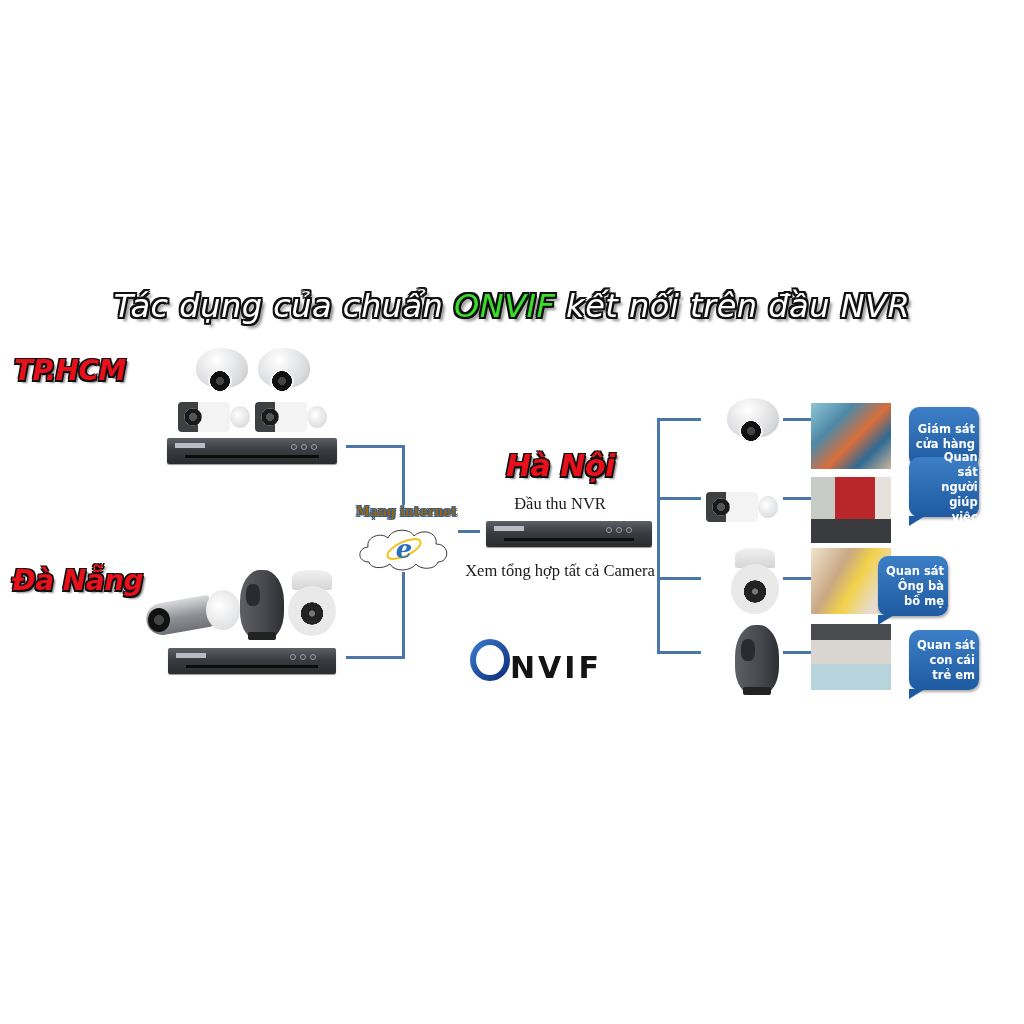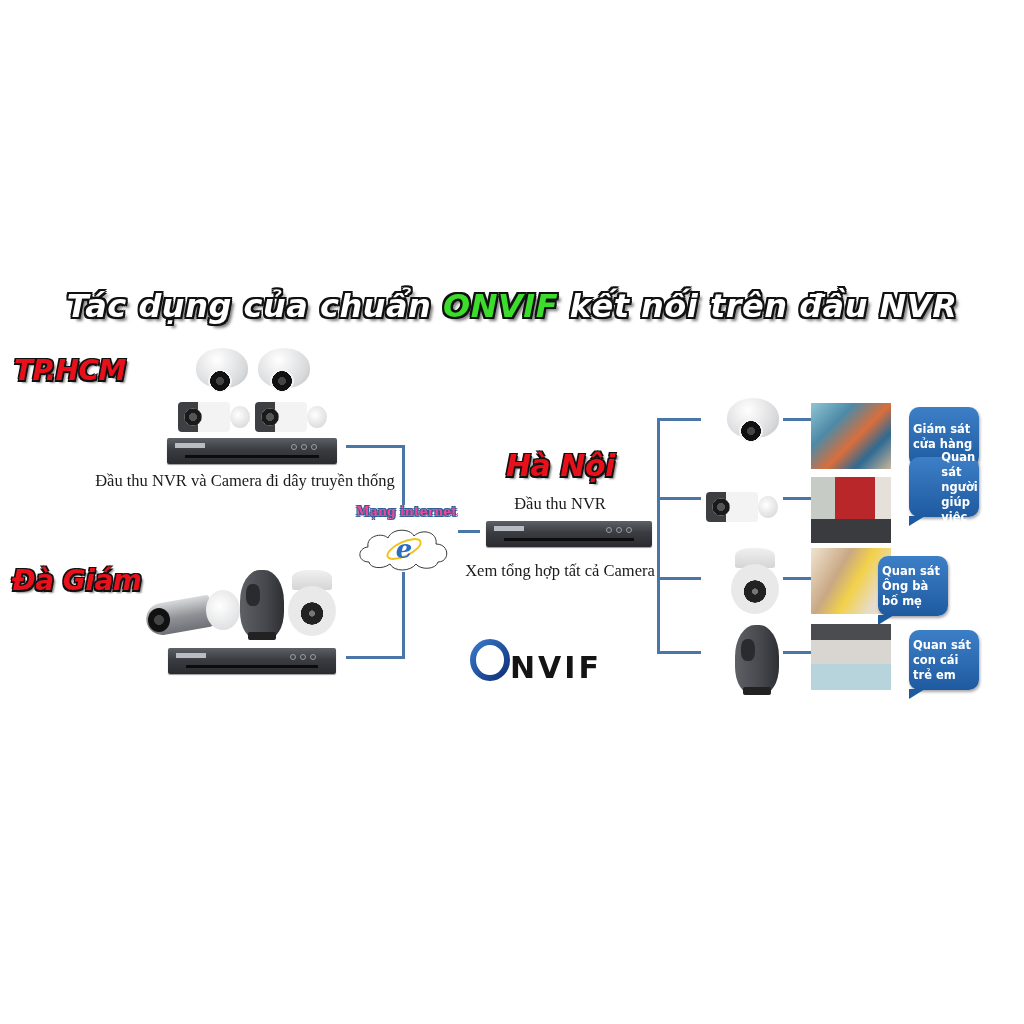--- a/index.html
+++ b/index.html
@@ -1,21 +1,21 @@
 <!DOCTYPE html>
 <html><head>
 <meta charset="utf-8">
 <style>
   html, body { margin:0; padding:0; background:#ffffff; }
   body { width:1024px; height:1024px; position:relative; overflow:hidden;
          font-family:"Liberation Serif", serif; }
   .abs { position:absolute; }
 
   .title { left:0; width:1024px; top:287px; text-align:center;
-           font-family:"DejaVu Sans", sans-serif; font-style:italic; font-weight:bold;
+           font-family:"DejaVu Sans", sans-serif; font-style:italic; font-weight:normal;
            font-size:32px; color:#ffffff; letter-spacing:0.5px;
            text-shadow: -2px -2px 0 #111, 2px -2px 0 #111, -2px 2px 0 #111, 2px 2px 0 #111,
                         0 2px 0 #111, 0 -2px 0 #111, 2px 0 0 #111, -2px 0 0 #111, 4px 4px 3px rgba(0,0,0,.5); }
   .title .accent { color:#3bdc2c; }
 
   .city { font-family:"DejaVu Sans", sans-serif; font-style:italic; font-weight:bold;
           color:#e8101a; font-size:28px; letter-spacing:-0.5px;
           text-shadow: -1.5px -1.5px 0 #111, 1.5px -1.5px 0 #111, -1.5px 1.5px 0 #111, 1.5px 1.5px 0 #111,
                        3px 3px 2px rgba(0,0,0,.45); }
 
@@ -72,29 +72,29 @@
   .ph2 { background:linear-gradient(90deg, #c7cbc6 0 30%, #b9272a 30% 80%, #e5e1da 80%); }
   .ph2::after { content:""; position:absolute; left:0; right:0; bottom:0; height:24px; background:#3a3b3e; }
   .ph3 { background:linear-gradient(120deg, #efe4d0 0%, #c9a884 35%, #f2d14a 55%, #e7dccb 80%); }
   .ph4 { background:linear-gradient(#4a4c50 0 25%, #d9d6d1 25% 60%, #b7d3dc 60%); }
 
   
   .bubble { position:absolute; width:70px; height:60px; border-radius:10px;
             background:linear-gradient(#3d7fc7, #1e5aa0);
             box-shadow:1px 2px 3px rgba(0,0,0,.35);
             color:#ffffff; font-family:"DejaVu Sans", sans-serif; font-weight:bold;
-            font-size:11.5px; line-height:15px; text-align:left;
+            font-size:11.5px; line-height:15px; text-align:right;
             display:flex; align-items:center; justify-content:center; box-sizing:border-box; padding:2px 4px; }
   .bubble::after { content:""; position:absolute; left:0; bottom:-9px; width:0; height:0;
                    border-top:10px solid #1e5aa0; border-right:16px solid transparent; }
 
   
   .cloud { position:absolute; left:354px; top:522px; width:100px; height:50px; }
   .cloud-label { position:absolute; left:356px; top:504px; width:110px;
-                 font-family:"DejaVu Serif", serif; font-weight:bold; font-size:12.5px; color:#ec4899;
+                 font-family:"DejaVu Serif", serif; font-weight:bold; font-size:12.5px; color:#a16207;
                  text-shadow:-1px -1px 0 #2b5e96, 1px -1px 0 #2b5e96, -1px 1px 0 #2b5e96, 1px 1px 0 #2b5e96; }
 
   .onvif-logo { position:absolute; left:470px; top:636px; width:150px; height:50px; }
 </style>
 </head>
 <body>
 
 <div class="abs title"><span>Tác dụng của chuẩn </span><span class="accent">ONVIF</span><span> kết nối trên đầu NVR</span></div>
 
 <div class="abs city" style="left:14px; top:354px;">TP.HCM</div>
@@ -119,24 +119,23 @@
     </div>
   <div class="nvr" style="left:167px; top:438px; width:170px;">
     <div class="brand"></div>
       <div class="slot"></div>
     <div class="led" style="right:40px"></div>
       <div class="led" style="right:30px"></div>
       <div class="led" style="right:20px"></div>
   </div>
 </div>
 <div class="abs caption" style="left:80px; width:330px; top:470px;">
-  <div>Đầu thu NVR và Camera đi dây truyền thống</div>
-</div>
-
-<div class="abs city" style="left:12px; top:564px;">Đà Giám</div>
+</div>
+
+<div class="abs city" style="left:12px; top:564px;">Đà Nẵng</div>
 <div>
   <div class="qbullet" style="left:146px; top:590px;">
       <div class="body"></div>
       <div class="lens"></div>
       <div class="mount"></div>
     </div>
   <div class="egg" style="left:240px; top:570px;">
       <div class="face"></div>
       <div class="base"></div>
     </div>

